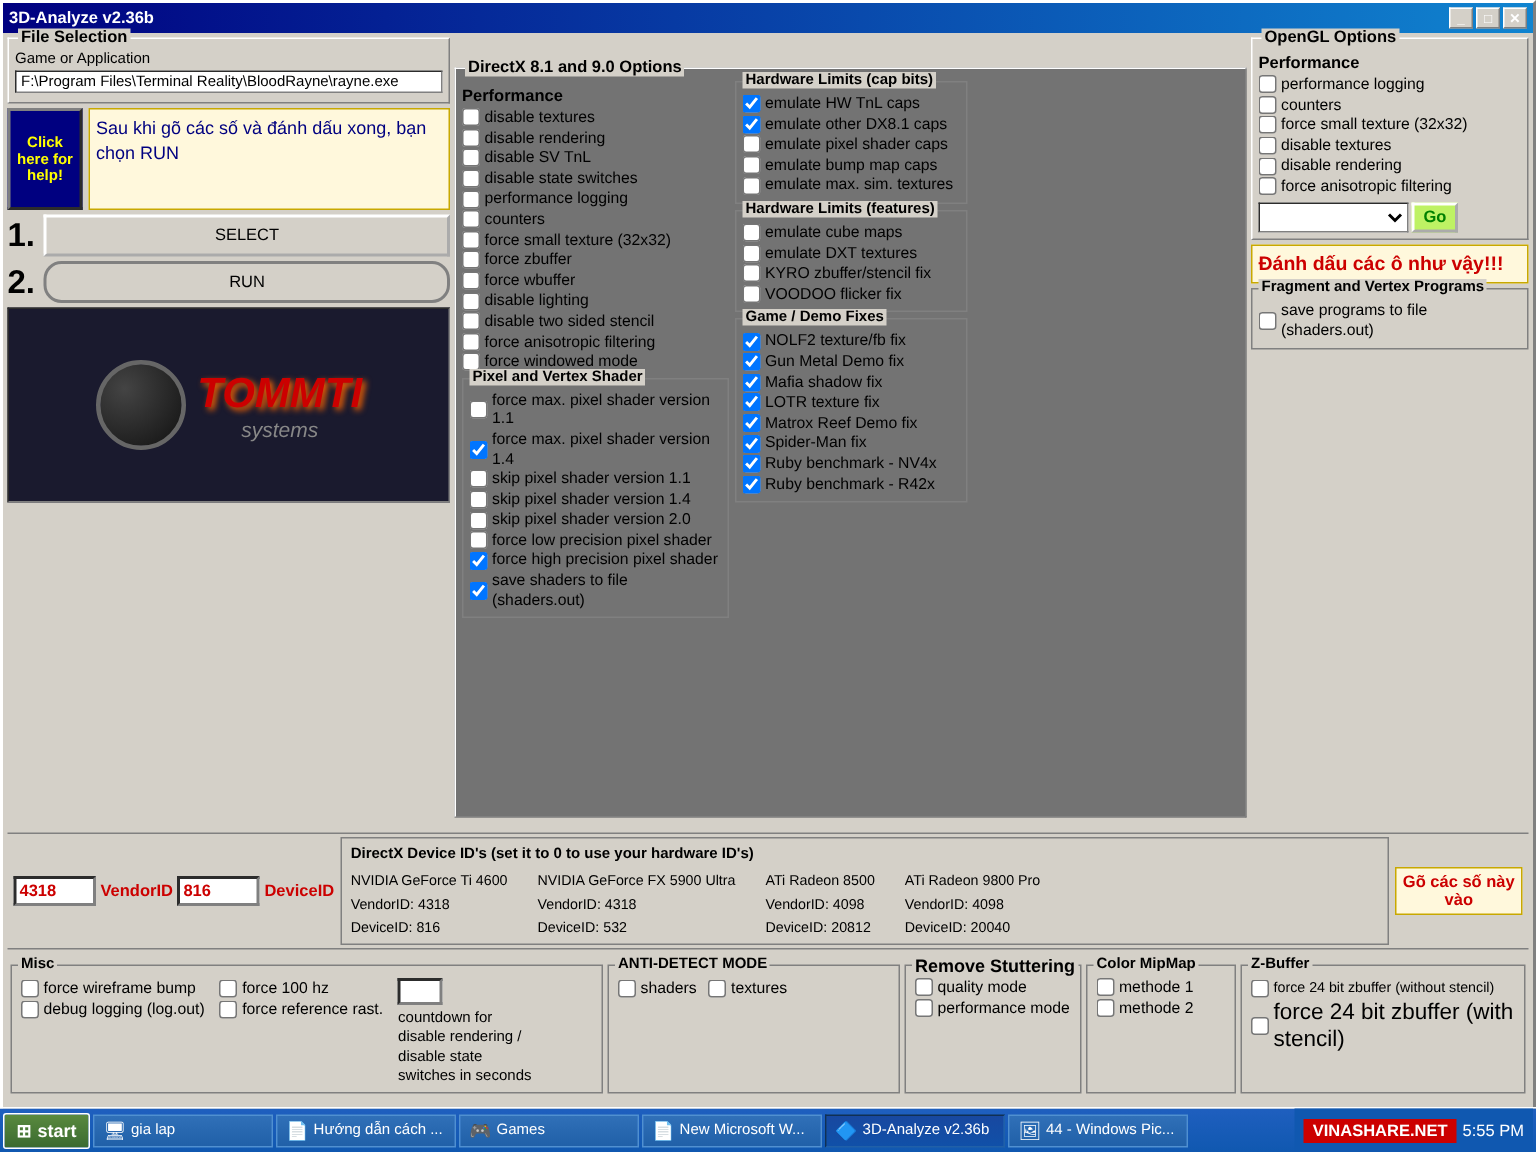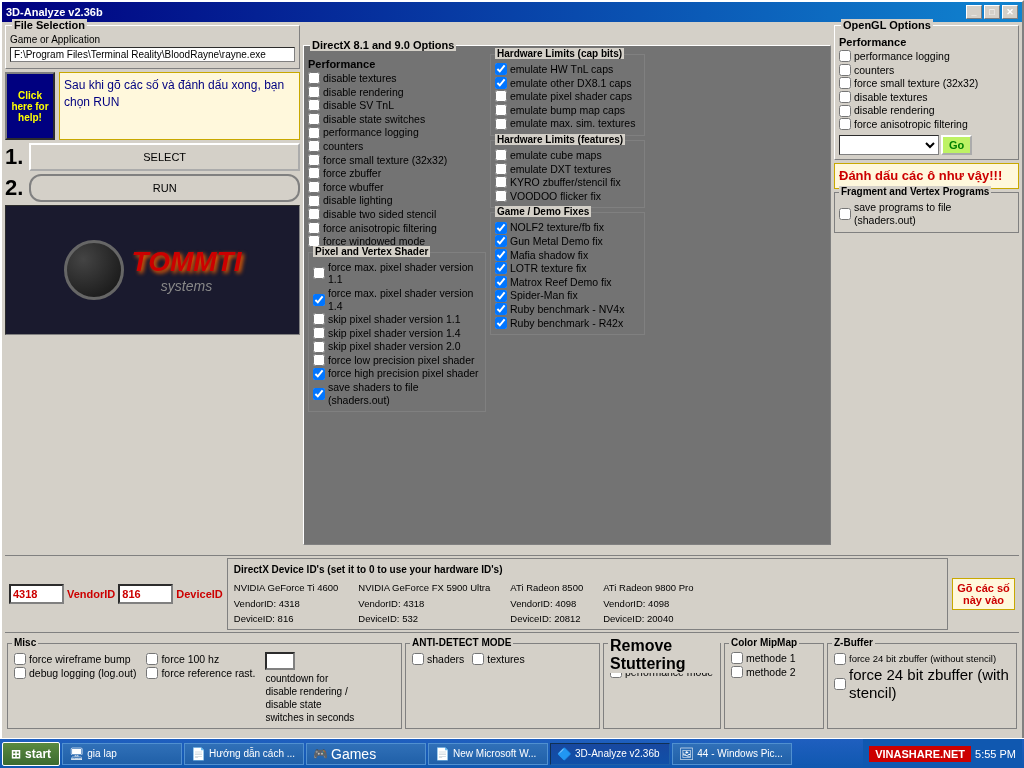--- a/index.html
+++ b/index.html
@@ -582,21 +582,21 @@
             <span>DeviceID: 20812</span>
           </div>
           <div>
             <span>ATi Radeon 9800 Pro</span><br>
             <span>VendorID: 4098</span><br>
             <span>DeviceID: 20040</span>
           </div>
         </div>
       </div>
 
-      <div style="background:#fff8dc;border:1px solid #c8a800;padding:3px;font-size:11px;font-weight:bold;color:#cc0000;width:63px;text-align:center;">Gõ các số này vào</div>
+      <div style="background:#fff8dc;border:1px solid #c8a800;padding:3px;font-size:11px;font-weight:bold;color:#cc0000;width:85px;text-align:center;">Gõ các số này vào</div>
     </div>
 
     <div style="display:flex; gap:3px; padding:0 2px;">
 
       <div style="border:1px solid #808080; padding:4px 6px; position:relative; flex:1;">
         <div style="position:absolute;top:-7px;left:4px;background:#d4d0c8;padding:0 2px;font-size:10px;font-weight:bold;">Misc</div>
         <div style="display:flex; gap:10px; margin-top:4px;">
           <div id="misc-options-1">
               <div class="checkbox-row">
                 <input type="checkbox" style="">
@@ -633,21 +633,21 @@
               <label>shaders</label>
             </div>
             <div class="checkbox-row">
               <input type="checkbox" style="">
               <label>textures</label>
             </div>
           </div>
       </div>
 
       <div style="border:1px solid #808080; padding:4px 6px; position:relative; width:118px;">
-        <div style="position:absolute;top:-7px;left:4px;background:#d4d0c8;padding:0 2px;font-size:16px;font-weight:bold;">Remove Stuttering</div>
+        <div style="position:absolute;top:-7px;left:4px;background:#d4d0c8;padding:0 2px;font-size:12px;font-weight:bold;">Remove Stuttering</div>
         <div id="remove-stutter-options" style="margin-top:4px;">
             <div class="checkbox-row">
               <input type="checkbox" style="">
               <label>quality mode</label>
             </div>
             <div class="checkbox-row">
               <input type="checkbox" style="">
               <label>performance mode</label>
             </div>
           </div>
@@ -703,21 +703,21 @@
       <div class="taskbar-item">
         <span style="font-size:12px;">🖥</span>
         <span style="font-size:10px;">gia lap</span>
       </div>
       <div class="taskbar-item">
         <span style="font-size:12px;">📄</span>
         <span style="font-size:10px;">Hướng dẫn cách ...</span>
       </div>
       <div class="taskbar-item">
         <span style="font-size:12px;">🎮</span>
-        <span style="font-size:14px;">Games</span>
+        <span style="font-size:10px;">Games</span>
       </div>
       <div class="taskbar-item">
         <span style="font-size:12px;">📄</span>
         <span style="font-size:10px;">New Microsoft W...</span>
       </div>
       <div class="taskbar-item taskbar-active">
         <span style="font-size:12px;">🔷</span>
         <span style="font-size:10px;">3D-Analyze v2.36b</span>
       </div>
       <div class="taskbar-item">

